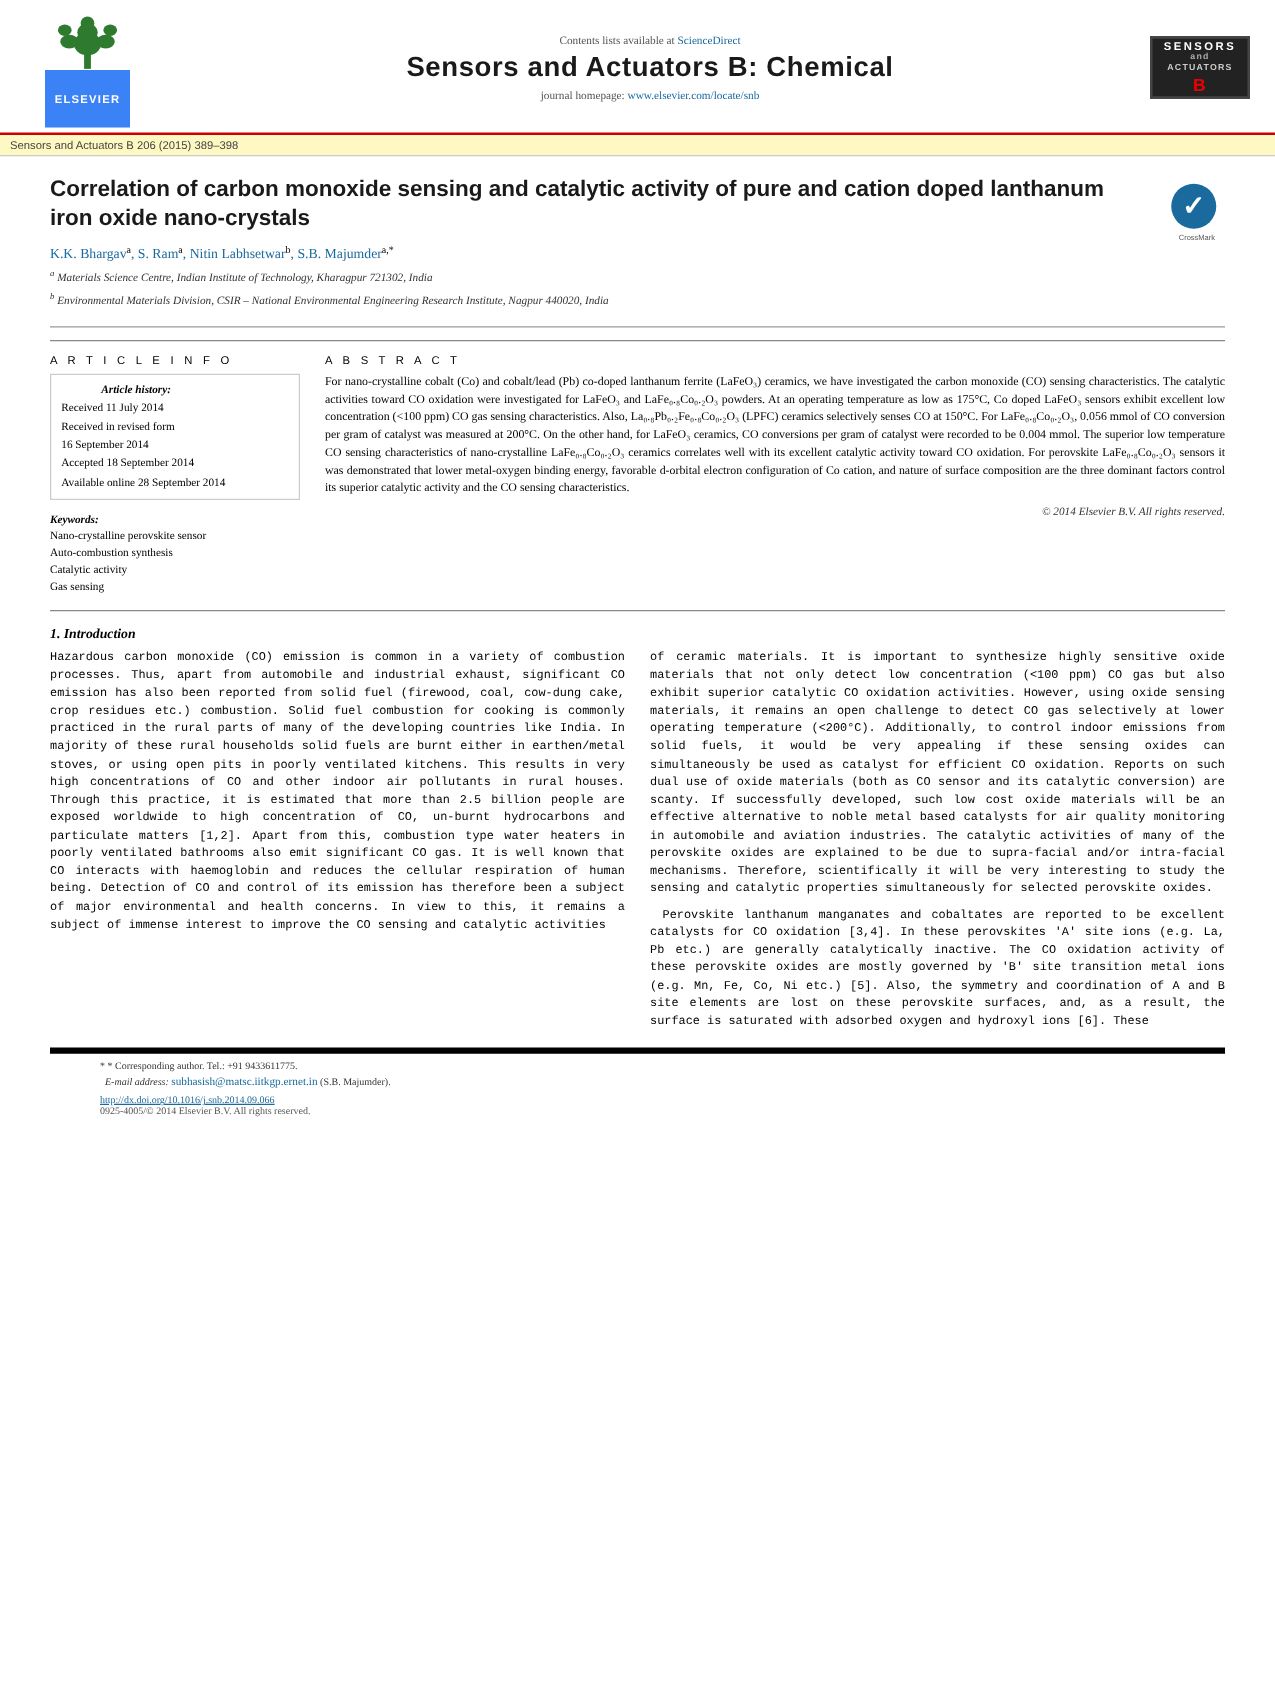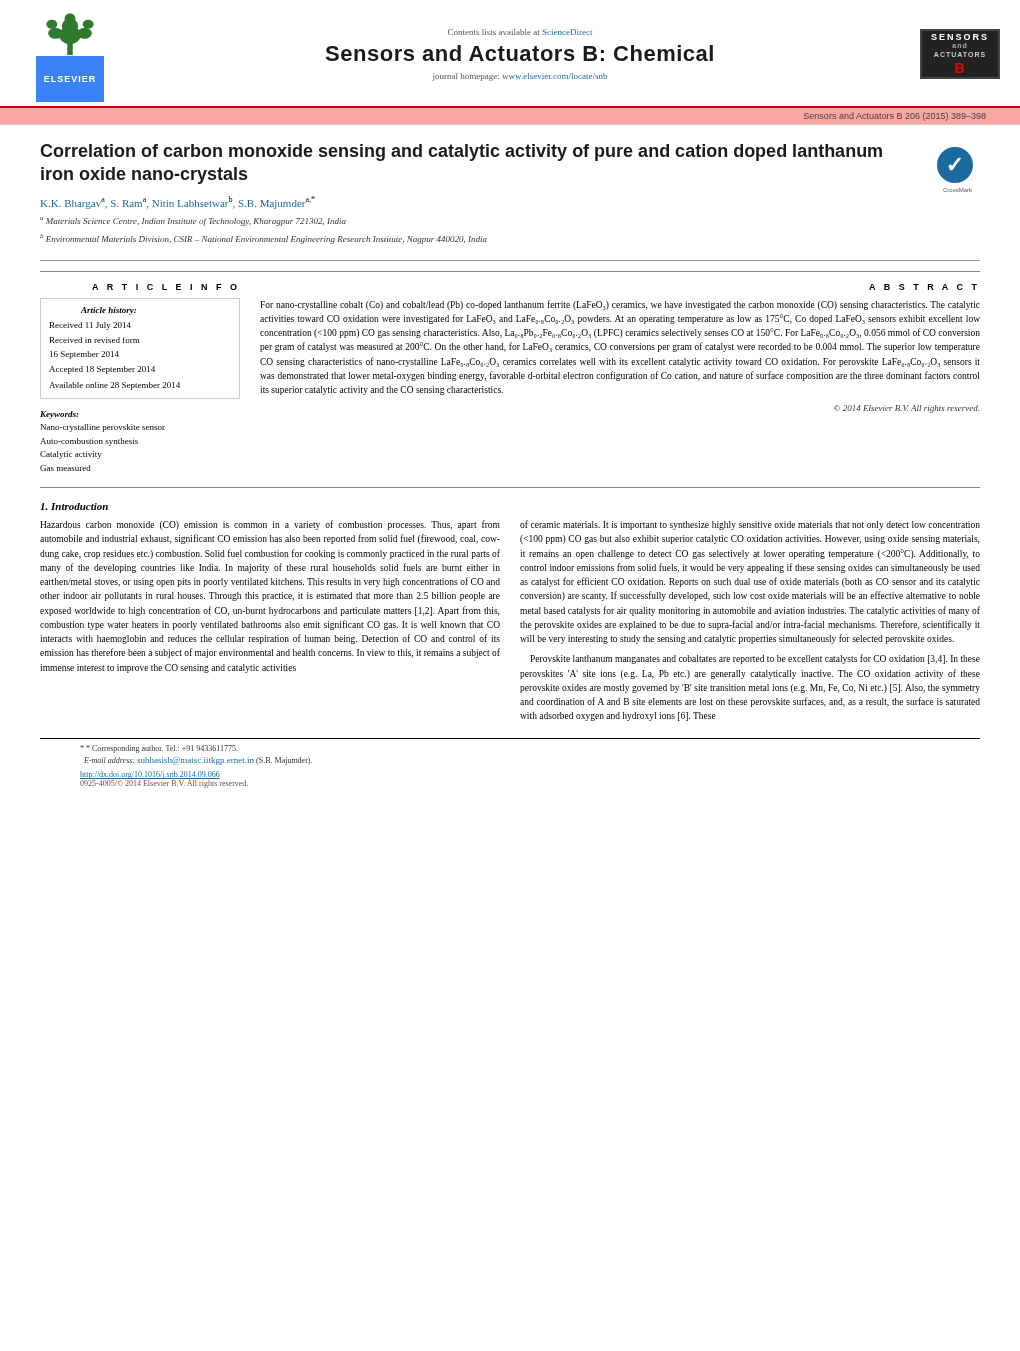--- a/index.html
+++ b/index.html
@@ -122,28 +122,28 @@
 
     .sensors-logo-box .b-title {
       font-size: 14px;
       color: #e00;
       font-weight: bold;
       margin-top: 2px;
     }
 
     
     .citation-bar {
-      background: #fca5a5;
+      background: #fef9c3;
       border-bottom: 1px solid #ccc;
-      padding: 3px 34px;
+      padding: 3px 8px;
       font-size: 9px;
       color: #444;
       font-family: Arial, sans-serif;
       display: flex;
-      justify-content: flex-end;
+      justify-content: flex-start;
     }
 
     
     .article-content {
       padding: 15px 40px 15px 40px;
     }
 
     
     .article-title-section {
       display: flex;
@@ -204,22 +204,21 @@
     .right-col {
       flex: 1;
     }
 
     .section-header {
       font-size: 9px;
       font-family: Arial, sans-serif;
       letter-spacing: 3px;
       color: #000;
       margin-bottom: 6px;
-      font-weight: bold;
-      text-align: right;
+      font-weight: normal;
     }
 
     .article-info-box {
       border: 1px solid #ccc;
       padding: 6px 8px;
       font-size: 9px;
     }
 
     .article-info-box .info-title {
       font-style: italic;
@@ -292,35 +291,36 @@
       font-size: 11px;
       font-style: italic;
       font-weight: bold;
       margin-bottom: 6px;
     }
 
     .body-text {
       font-size: 9.5px;
       line-height: 1.5;
       text-align: justify;
+      font-family: Liberation Mono, monospace;
     }
 
     .body-text p {
       margin-bottom: 6px;
       text-indent: 10px;
     }
 
     .body-text p:first-child {
       text-indent: 0;
     }
 
     
     .page-footer {
       margin-top: 8px;
-      border-top: 1px solid #000000;
+      border-top: 5px solid #000000;
       padding-top: 4px;
       padding-left: 40px;
       padding-right: 40px;
       font-size: 8px;
       color: #333;
     }
 
     .footer-note {
       font-size: 8px;
       color: #333;
@@ -431,21 +431,21 @@
           <div class="info-row">16 September 2014</div>
           <div class="info-row" style="margin-top:2px;">Accepted 18 September 2014</div>
           <div class="info-row" style="margin-top:2px;">Available online 28 September 2014</div>
         </div>
 
         <div class="keywords-section">
           <div class="keywords-title">Keywords:</div>
           <div class="keywords-list">Nano-crystalline perovskite sensor</div>
           <div class="keywords-list">Auto-combustion synthesis</div>
           <div class="keywords-list">Catalytic activity</div>
-          <div class="keywords-list">Gas measured</div>
+          <div class="keywords-list">Gas sensing</div>
         </div>
       </div>
 
       <div class="right-col">
         <div class="section-header">A B S T R A C T</div>
         <div class="abstract-text">
           <p>For nano-crystalline cobalt (Co) and cobalt/lead (Pb) co-doped lanthanum ferrite (LaFeO₃) ceramics, we have investigated the carbon monoxide (CO) sensing characteristics. The catalytic activities toward CO oxidation were investigated for LaFeO₃ and LaFe₀.₈Co₀.₂O₃ powders. At an operating temperature as low as 175°C, Co doped LaFeO₃ sensors exhibit excellent low concentration (&lt;100 ppm) CO gas sensing characteristics. Also, La₀.₈Pb₀.₂Fe₀.₈Co₀.₂O₃ (LPFC) ceramics selectively senses CO at 150°C. For LaFe₀.₈Co₀.₂O₃, 0.056 mmol of CO conversion per gram of catalyst was measured at 200°C. On the other hand, for LaFeO₃ ceramics, CO conversions per gram of catalyst were recorded to be 0.004 mmol. The superior low temperature CO sensing characteristics of nano-crystalline LaFe₀.₈Co₀.₂O₃ ceramics correlates well with its excellent catalytic activity toward CO oxidation. For perovskite LaFe₀.₈Co₀.₂O₃ sensors it was demonstrated that lower metal-oxygen binding energy, favorable d-orbital electron configuration of Co cation, and nature of surface composition are the three dominant factors control its superior catalytic activity and the CO sensing characteristics.</p>
         </div>
         <div class="copyright-line">© 2014 Elsevier B.V. All rights reserved.</div>
       </div>

